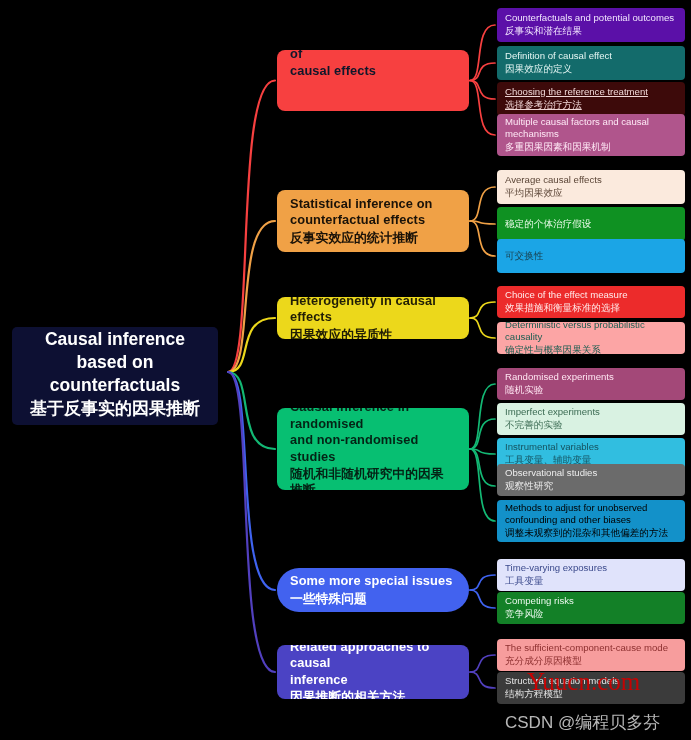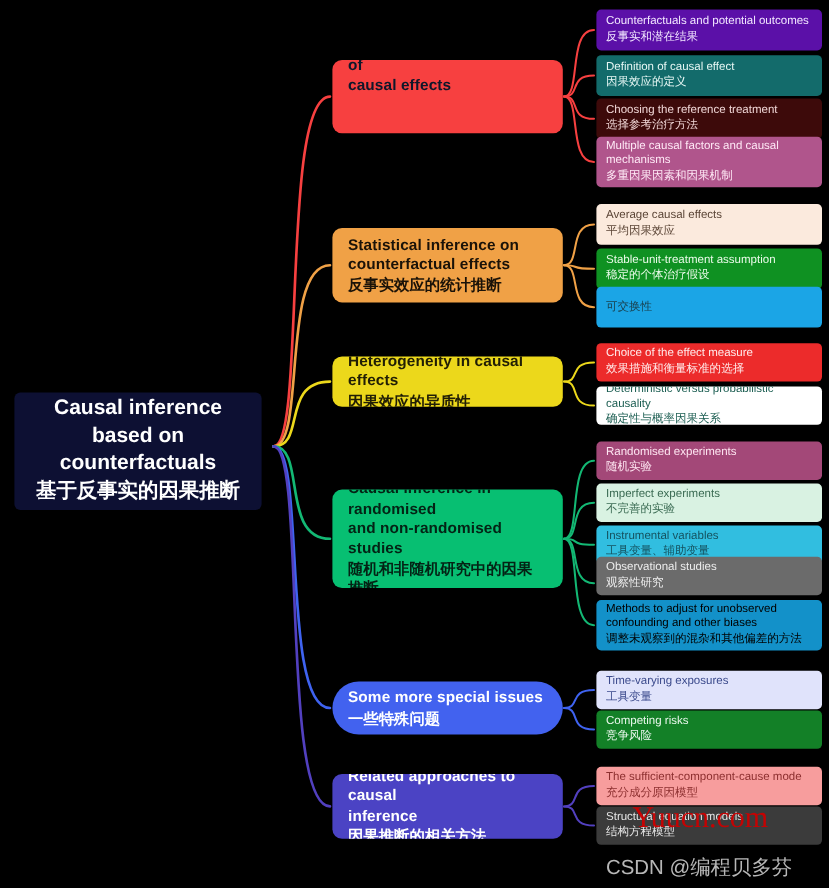--- a/index.html
+++ b/index.html
@@ -135,54 +135,53 @@
         <span class="zh">因果效应的反事实模型</span>
       </div>
       <div class="node lvl2" style="background: rgb(91, 16, 168); color: rgb(242, 230, 255); top: 8px; height: 34px;">
         <span class="en">Counterfactuals and potential outcomes</span>
         <span class="zh">反事实和潜在结果</span>
       </div>
       <div class="node lvl2" style="background: rgb(19, 107, 107); color: rgb(230, 247, 244); top: 46px; height: 34px;">
         <span class="en">Definition of causal effect</span>
         <span class="zh">因果效应的定义</span>
       </div>
-      <div class="node lvl2" style="background: rgb(61, 10, 10); color: rgb(240, 214, 214); top: 82px; height: 34px;">
+      <div class="node lvl2" style="background: rgb(61, 10, 10); color: rgb(240, 214, 214); top: 82px; height: 34px; text-decoration: underline;">
         <span class="en">Choosing the reference treatment</span>
         <span class="zh">选择参考治疗方法</span>
       </div>
       <div class="node lvl2" style="background: rgb(176, 85, 140); color: rgb(255, 233, 246); top: 114px; height: 42px;">
         <span class="en">Multiple causal factors and causal
 mechanisms</span>
         <span class="zh">多重因果因素和因果机制</span>
       </div>
       <div class="node lvl1" style="background: rgb(240, 161, 70); color: rgb(26, 18, 8); top: 190px; height: 62px;">
         <span class="en">Statistical inference on
 counterfactual effects</span>
         <span class="zh">反事实效应的统计推断</span>
       </div>
       <div class="node lvl2" style="background: rgb(251, 234, 221); color: rgb(91, 69, 54); top: 170px; height: 34px;">
         <span class="en">Average causal effects</span>
         <span class="zh">平均因果效应</span>
       </div>
       <div class="node lvl2" style="background: rgb(15, 145, 34); color: rgb(234, 251, 233); top: 207px; height: 34px;">
-        <span class="en">Stable-unit-treatment assumption</span>
         <span class="zh">稳定的个体治疗假设</span>
       </div>
       <div class="node lvl2" style="background: rgb(27, 165, 230); color: rgb(25, 65, 79); top: 239px; height: 34px;">
         <span class="zh">可交换性</span>
       </div>
       <div class="node lvl1" style="background: rgb(236, 216, 27); color: rgb(33, 30, 5); top: 297px; height: 42px;">
         <span class="en">Heterogeneity in causal effects</span>
         <span class="zh">因果效应的异质性</span>
       </div>
       <div class="node lvl2" style="background: rgb(236, 43, 43); color: rgb(255, 234, 234); top: 286px; height: 32px;">
         <span class="en">Choice of the effect measure</span>
         <span class="zh">效果措施和衡量标准的选择</span>
       </div>
-      <div class="node lvl2" style="background: #ffffff; color: rgb(28, 94, 82); top: 322px; height: 32px;">
+      <div class="node lvl2" style="background: #fca5a5; color: rgb(28, 94, 82); top: 322px; height: 32px;">
         <span class="en">Deterministic versus probabilistic causality</span>
         <span class="zh">确定性与概率因果关系</span>
       </div>
       <div class="node lvl1" style="background: rgb(7, 191, 114); color: rgb(4, 35, 21); top: 408px; height: 82px;">
         <span class="en">Causal inference in randomised
 and non-randomised
 studies</span>
         <span class="zh">随机和非随机研究中的因果推断</span>
       </div>
       <div class="node lvl2" style="background: rgb(163, 72, 120); color: rgb(255, 230, 242); top: 368px; height: 32px;">

